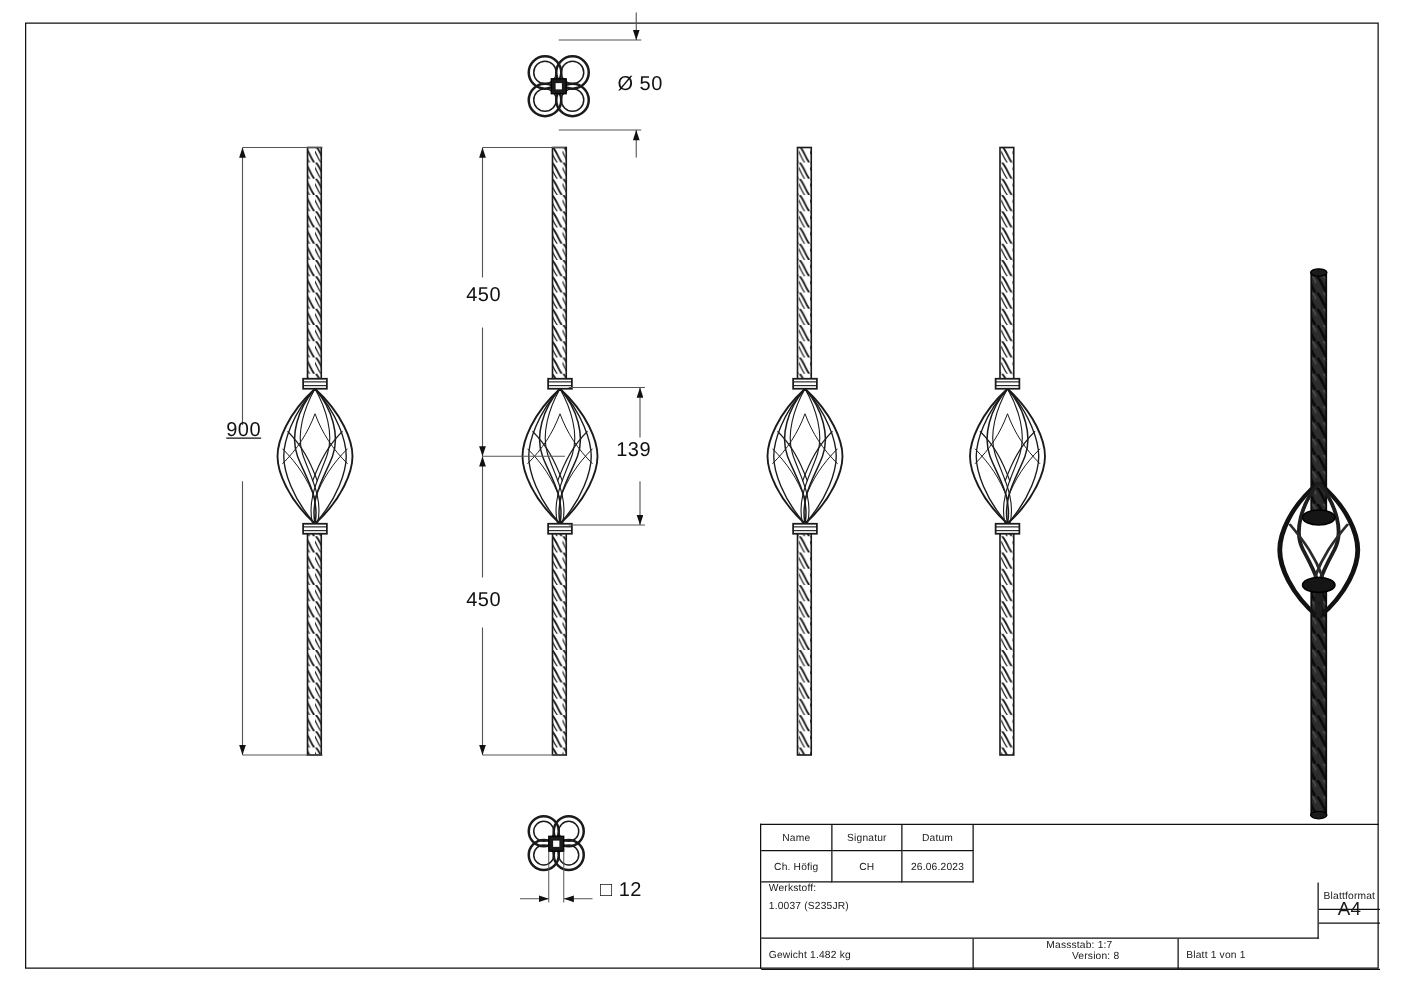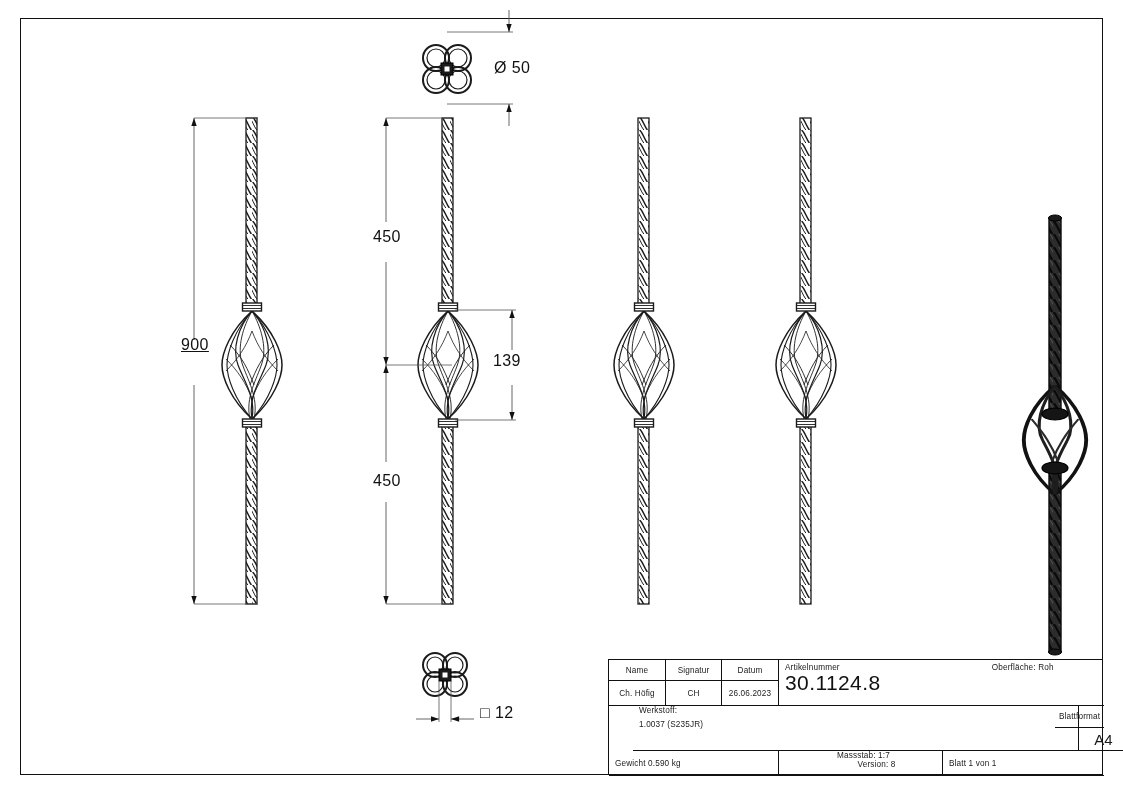--- a/index.html
+++ b/index.html
@@ -62,21 +62,21 @@
     font-size: 8.2px;
     letter-spacing: 0.15px;
     color: #1a1a1a;
     overflow: hidden;
     white-space: nowrap;
   }
   .tb-cell.left {
     justify-content: flex-start;
     padding-left: 6px;
   }
-  .tb-cell.thickline-b { border-bottom: 1.5px solid #111111; margin-left: 24px; }
+  .tb-cell.thickline-b { border-bottom: 1.5px solid #111111; }
   .article-number {
     font-size: 21px;
     letter-spacing: 0.4px;
     color: #111111;
   }
   .label-small {
     font-size: 8.2px;
   }
   .a4-text {
     font-size: 15px;
@@ -289,39 +289,32 @@
   <div id="title-block">
 
     <div class="tb-cell" style="left:0px;   top:0px;  width:57px;  height:21px;">Name</div>
     <div class="tb-cell" style="left:57px;  top:0px;  width:56px;  height:21px;">Signatur</div>
     <div class="tb-cell" style="left:113px; top:0px;  width:57px;  height:21px;">Datum</div>
 
     <div class="tb-cell" style="left:0px;   top:21px; width:57px;  height:25px;">Ch. Höfig</div>
     <div class="tb-cell" style="left:57px;  top:21px; width:56px;  height:25px;">CH</div>
     <div class="tb-cell" style="left:113px; top:21px; width:57px;  height:25px;">26.06.2023</div>
 
-    <div class="tb-cell left" style="left:170px; top:0px; width:325px; height:46px; border-right:none; align-items:flex-start; flex-direction:column; justify-content:flex-start; padding-top:3px;">
-      <div style="display:flex; width:100%;">
-        <span class="label-small">Artikelnummer</span>
-        <span class="label-small" style="margin-left:152px;">Oberfläche:  Roh</span>
-      </div>
-      <span class="article-number" style="margin-top:-1px;">30.1124.8</span>
-    </div>
 
     <div class="tb-cell left stack thickline-b" style="left:0px; top:46px; width:446px; height:45px;">
       <span class="l1 label-small">Werkstoff:</span>
       <span class="label-small">1.0037 (S235JR)</span>
     </div>
 
     <div class="tb-cell" style="left:446px; top:46px; width:49px; height:22px; border-right:none;">Blattformat</div>
-    <div class="tb-cell thickline-b" style="left:446px; top:68px; width:49px; height:23px; border-right:none;">
+    <div class="tb-cell thickline-b" style="left:446px; top:56px; width:49px; height:23px; border-right:none;">
       <span class="a4-text">A4</span>
     </div>
 
-    <div class="tb-cell left" style="left:0px;   top:91px; width:170px; height:25px;">Gewicht 0.590 kg</div>
+    <div class="tb-cell left" style="left:0px;   top:91px; width:170px; height:25px;">Gewicht 1.482 kg</div>
     <div class="tb-cell left" style="left:170px; top:91px; width:164px; height:25px;flex-direction:column;">
       <span class="label-small">Massstab: 1:7</span>
       <span class="label-small" style="margin-left:26px;">Version: 8</span>
     </div>
     <div class="tb-cell left" style="left:334px; top:91px; width:161px; height:25px; border-right:none;">Blatt 1 von 1</div>
   </div>
 
 </div>
 
 </body></html>

